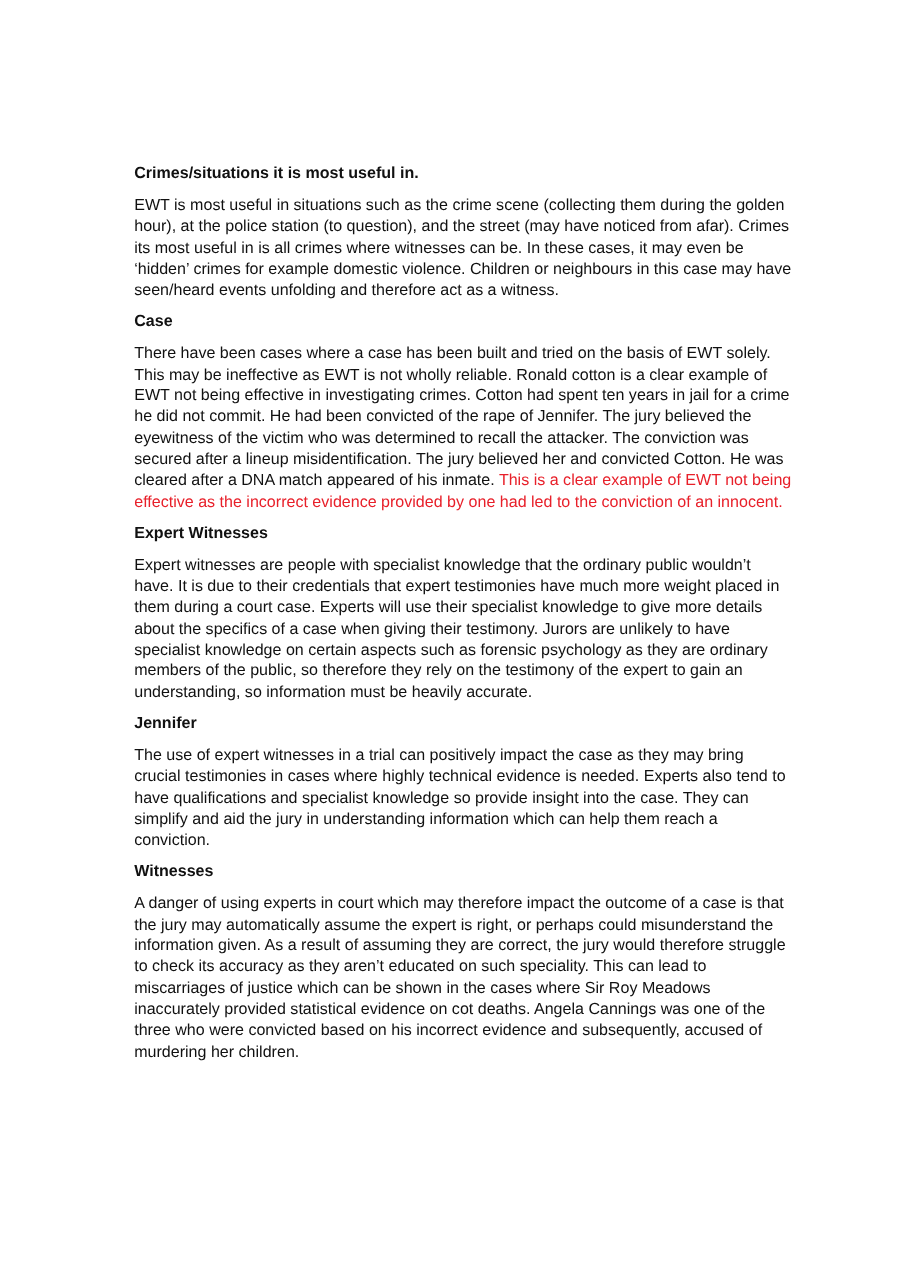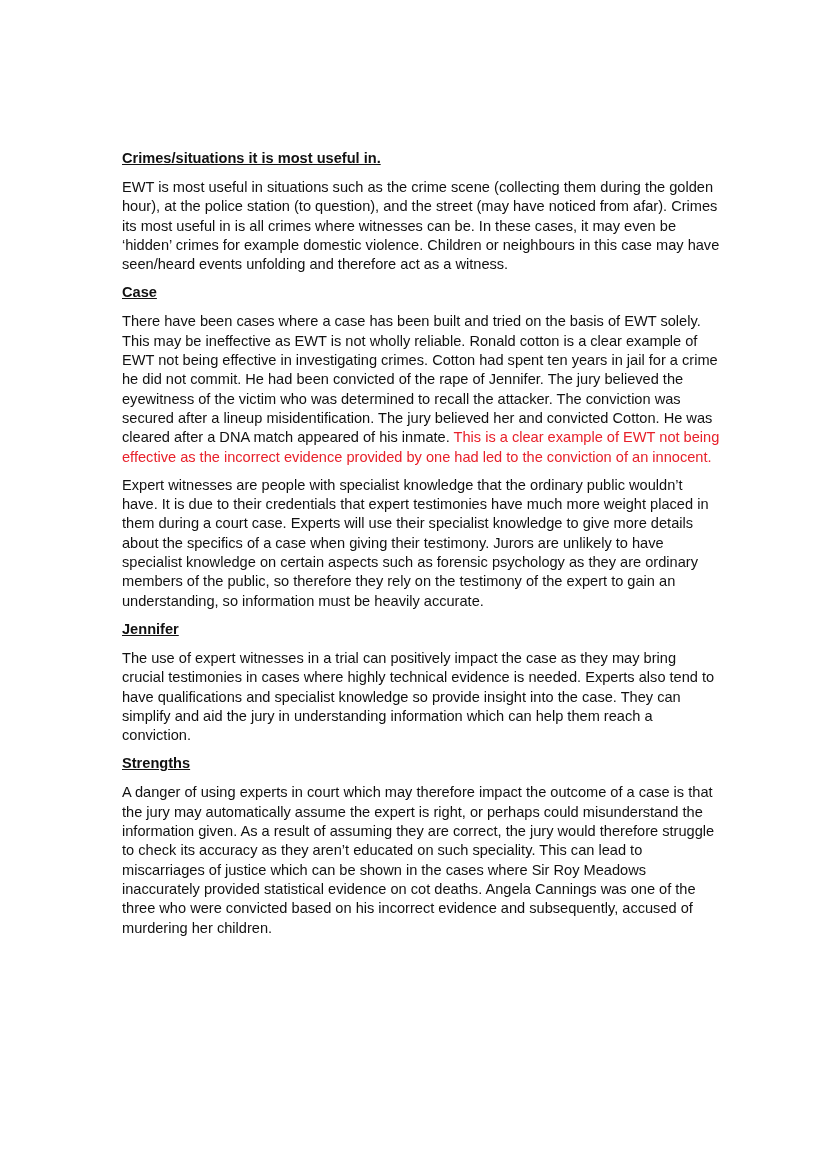--- a/index.html
+++ b/index.html
@@ -3,38 +3,39 @@
 <meta charset="utf-8">
 <style>
   html, body { margin: 0; padding: 0; background: #ffffff; }
   body { width: 828px; height: 1171px; position: relative; overflow: hidden; }
   .page {
     position: absolute; left: 122px; top: 149px; width: 600px;
     font-family: "Liberation Sans", sans-serif;
     font-size: 14.6px; line-height: 19.3px; color: #111111;
   }
   .heading {
-    font-weight: bold; text-decoration: underline;
+    font-weight: bold; 
     margin: 0 0 10px 0; line-height: 19px;
   }
   .para { margin: 0 0 9px 0; }
   .red { color: #e8202a; margin-top: 40px; }
 </style>
 </head>
 <body>
 
 <div class="page">
 
   <div class="heading">Crimes/situations it is most useful in.</div>
   <p class="para">EWT is most useful in situations such as the crime scene (collecting them during the golden hour), at the police station (to question), and the street (may have noticed from afar). Crimes its most useful in is all crimes where witnesses can be. In these cases, it may even be ‘hidden’ crimes for example domestic violence. Children or neighbours in this case may have seen/heard events unfolding and therefore act as a witness.</p>
 
   <div class="heading">Case</div>
   <p class="para"><span>There have been cases where a case has been built and tried on the basis of EWT solely. This may be ineffective as EWT is not wholly reliable. Ronald cotton is a clear example of EWT not being effective in investigating crimes. Cotton had spent ten years in jail for a crime he did not commit. He had been convicted of the rape of Jennifer. The jury believed the eyewitness of the victim who was determined to recall the attacker. The conviction was secured after a lineup misidentification. The jury believed her and convicted Cotton. He was cleared after a DNA match appeared of his inmate. </span><span class="red">This is a clear example of EWT not being effective as the incorrect evidence provided by one had led to the conviction of an innocent.</span></p>
 
+  <div class="heading">Expert Witnesses</div>
   <p class="para">Expert witnesses are people with specialist knowledge that the ordinary public wouldn’t have. It is due to their credentials that expert testimonies have much more weight placed in them during a court case. Experts will use their specialist knowledge to give more details about the specifics of a case when giving their testimony. Jurors are unlikely to have specialist knowledge on certain aspects such as forensic psychology as they are ordinary members of the public, so therefore they rely on the testimony of the expert to gain an understanding, so information must be heavily accurate.</p>
 
   <div class="heading">Jennifer</div>
   <p class="para">The use of expert witnesses in a trial can positively impact the case as they may bring crucial testimonies in cases where highly technical evidence is needed. Experts also tend to have qualifications and specialist knowledge so provide insight into the case. They can simplify and aid the jury in understanding information which can help them reach a conviction.</p>
 
-  <div class="heading">Strengths</div>
+  <div class="heading">Witnesses</div>
   <p class="para">A danger of using experts in court which may therefore impact the outcome of a case is that the jury may automatically assume the expert is right, or perhaps could misunderstand the information given. As a result of assuming they are correct, the jury would therefore struggle to check its accuracy as they aren’t educated on such speciality. This can lead to miscarriages of justice which can be shown in the cases where Sir Roy Meadows inaccurately provided statistical evidence on cot deaths. Angela Cannings was one of the three who were convicted based on his incorrect evidence and subsequently, accused of murdering her children.</p>
 
 </div>
 
 </body></html>

